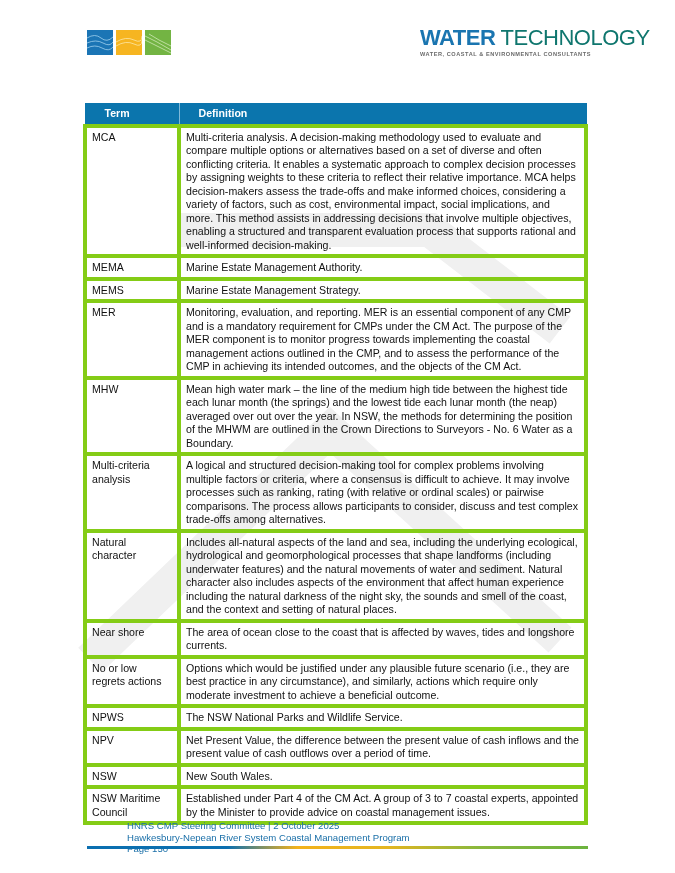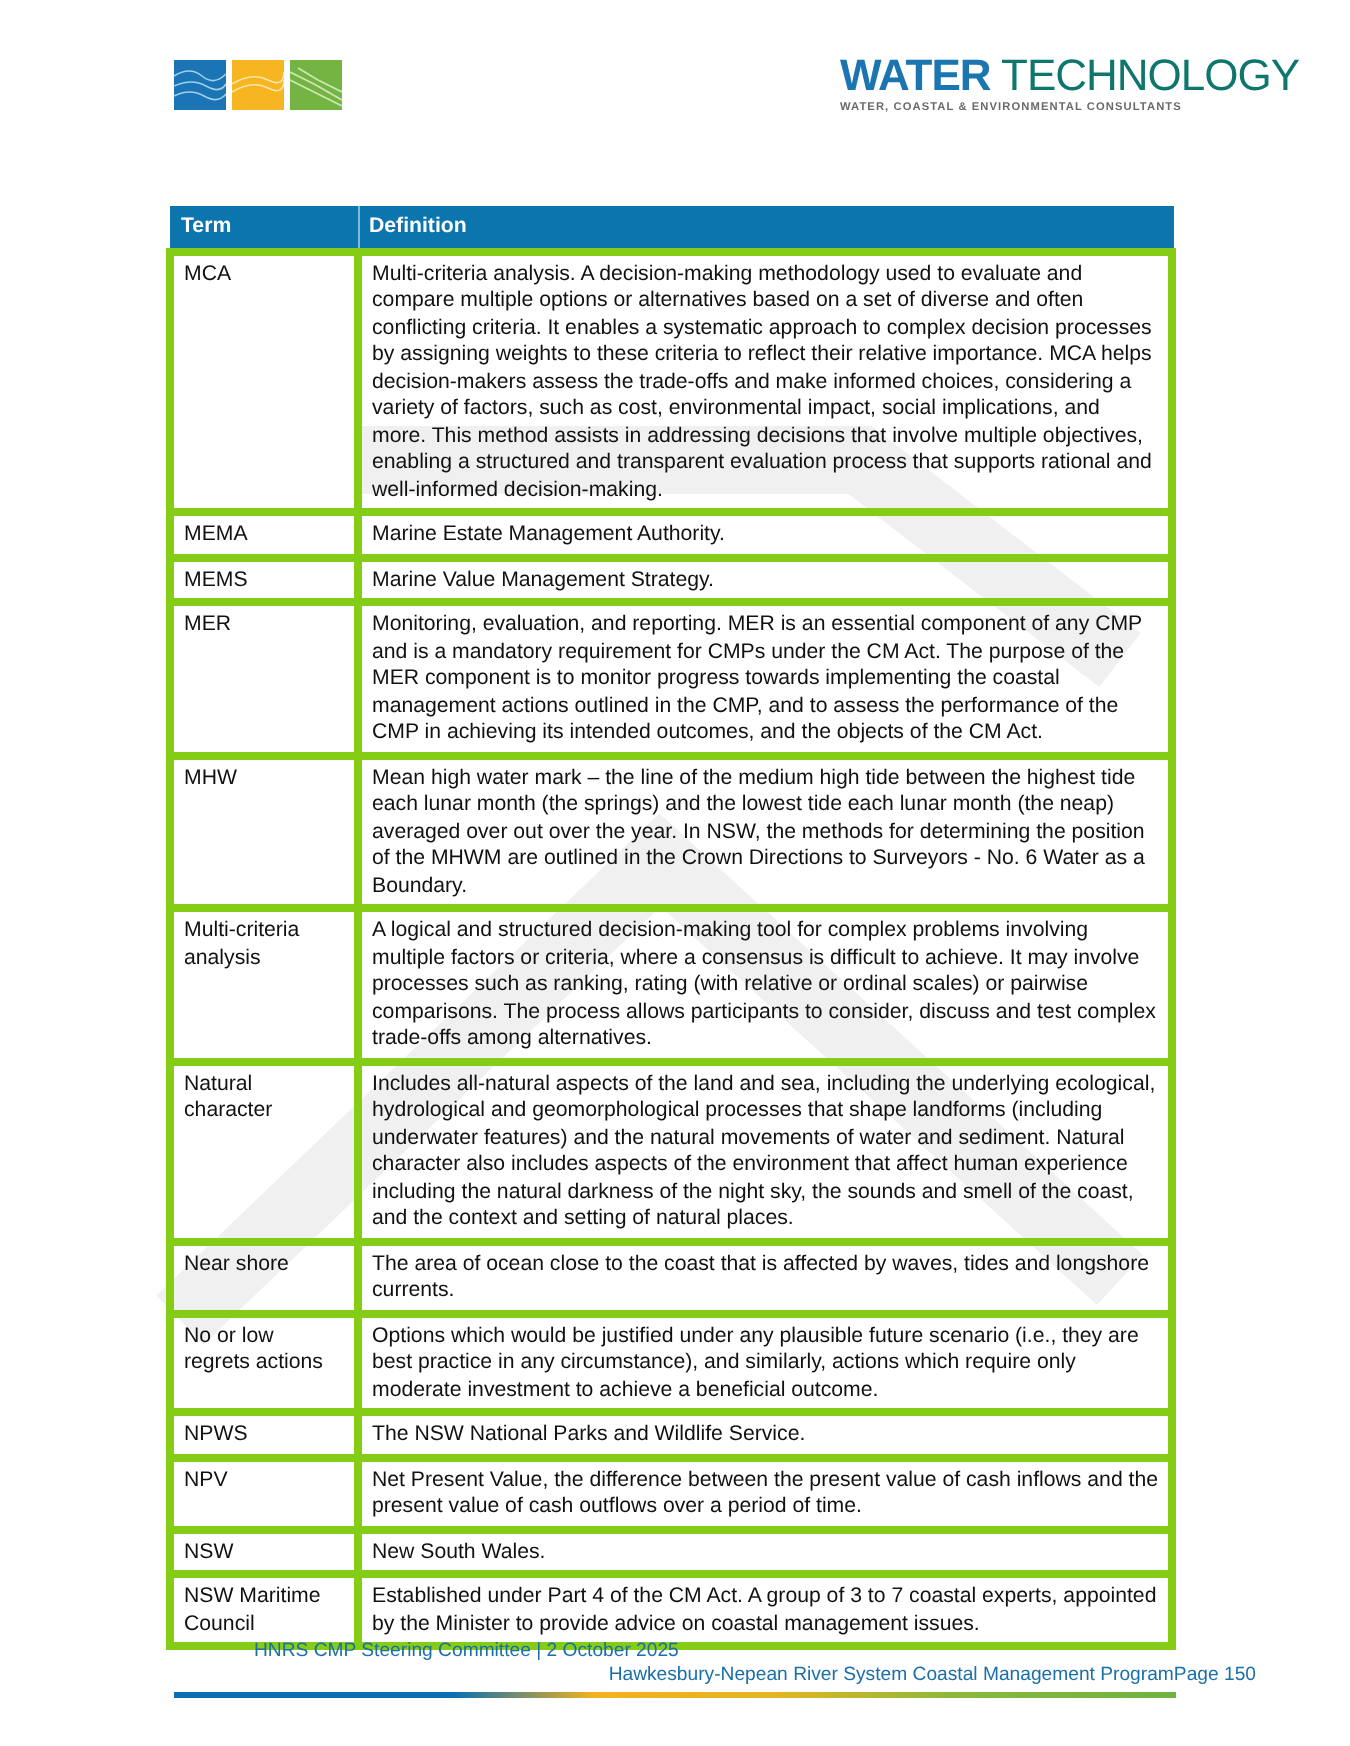--- a/index.html
+++ b/index.html
@@ -20,30 +20,30 @@
   .brand-name .thin { color: #0f766e; font-weight: normal; }
   .brand-tag { font-size: 5.6px; color: #6a6a6a; letter-spacing: 0.55px; margin-top: 2px; white-space: nowrap; font-weight: bold; }
 
   table.glossary {
     position: absolute; left: 83px; top: 103px; width: 505px; z-index: 1;
     border-collapse: collapse; font-size: 10.6px; line-height: 13.5px;
     background: transparent;
   }
   table.glossary th {
     background: #0b75ad; color: #fff; text-align: left; font-weight: bold;
-    padding: 3px 5px 3px 5px; border: 1px solid #0b75ad; height: 13px;
+    padding: 3px 5px 3px 19px; border: 1px solid #0b75ad; height: 13px;
   }
   table.glossary th.col-term { border-right: 1px solid #7fb9d9; }
   table.glossary td {
     border: 4px solid #84cc16; vertical-align: top;
     padding: 3px 5px 2px 5px;
   }
   table.glossary td.term { width: 80px; }
   .footer { position: absolute; left: 87px; top: 820px; width: 501px; z-index: 1; font-size: 9.6px; line-height: 11.5px; color: #1a6fa8; margin-left: 40px; }
-  .footer .line2 { display: flex; justify-content: flex-end; }
+  .footer .line2 { display: flex; justify-content: flex-start; flex-direction: column; }
   .footer-bar {
     position: absolute; left: 87px; top: 846px; width: 501px; height: 3px; z-index: 1;
     background: linear-gradient(to right, #0b6fb0 0%, #0b6fb0 28%, #f3b21b 42%, #e3b521 60%, #8ab83c 78%, #6cb33f 100%);
   }
 </style>
 </head>
 <body>
 
 <svg class="watermark" viewBox="0 0 675 873">
   <g fill="none" stroke="#f0f0f0" stroke-width="34" stroke-linejoin="miter">
@@ -89,21 +89,21 @@
       <tr>
         <td class="term">MCA</td>
         <td>Multi-criteria analysis. A decision-making methodology used to evaluate and compare multiple options or alternatives based on a set of diverse and often conflicting criteria. It enables a systematic approach to complex decision processes by assigning weights to these criteria to reflect their relative importance. MCA helps decision-makers assess the trade-offs and make informed choices, considering a variety of factors, such as cost, environmental impact, social implications, and more. This method assists in addressing decisions that involve multiple objectives, enabling a structured and transparent evaluation process that supports rational and well-informed decision-making.</td>
       </tr>
       <tr>
         <td class="term">MEMA</td>
         <td>Marine Estate Management Authority.</td>
       </tr>
       <tr>
         <td class="term">MEMS</td>
-        <td>Marine Value Management Strategy.</td>
+        <td>Marine Estate Management Strategy.</td>
       </tr>
       <tr>
         <td class="term">MER</td>
         <td>Monitoring, evaluation, and reporting. MER is an essential component of any CMP and is a mandatory requirement for CMPs under the CM Act. The purpose of the MER component is to monitor progress towards implementing the coastal management actions outlined in the CMP, and to assess the performance of the CMP in achieving its intended outcomes, and the objects of the CM Act.</td>
       </tr>
       <tr>
         <td class="term">MHW</td>
         <td>Mean high water mark – the line of the medium high tide between the highest tide each lunar month (the springs) and the lowest tide each lunar month (the neap) averaged over out over the year. In NSW, the methods for determining the position of the MHWM are outlined in the Crown Directions to Surveyors - No. 6 Water as a Boundary.</td>
       </tr>
       <tr>

